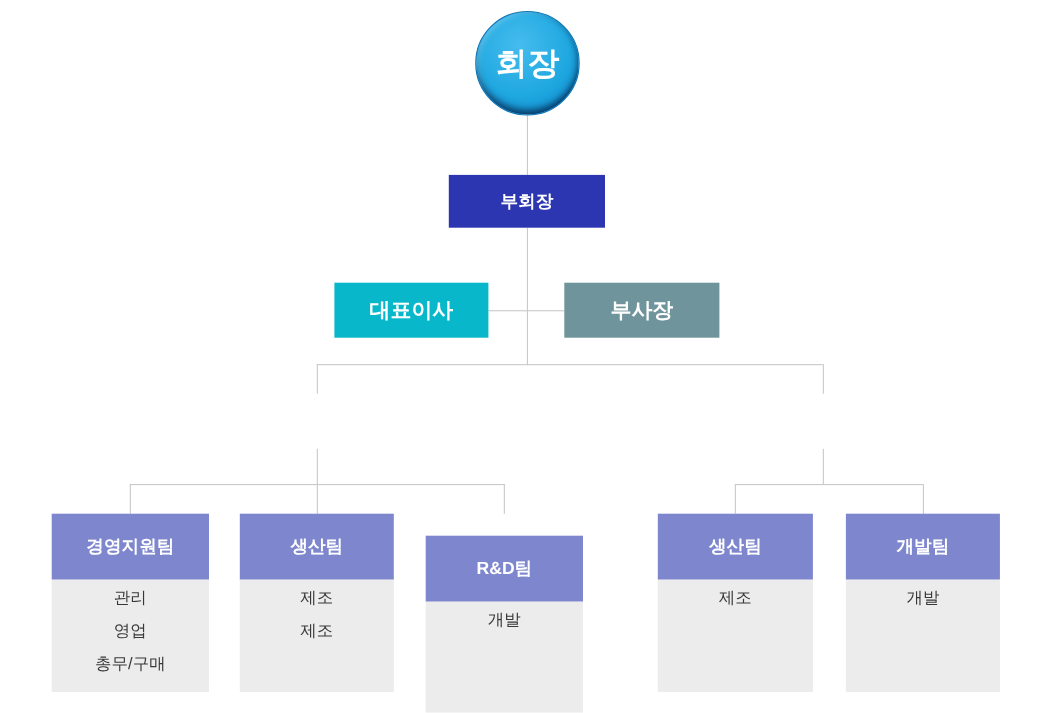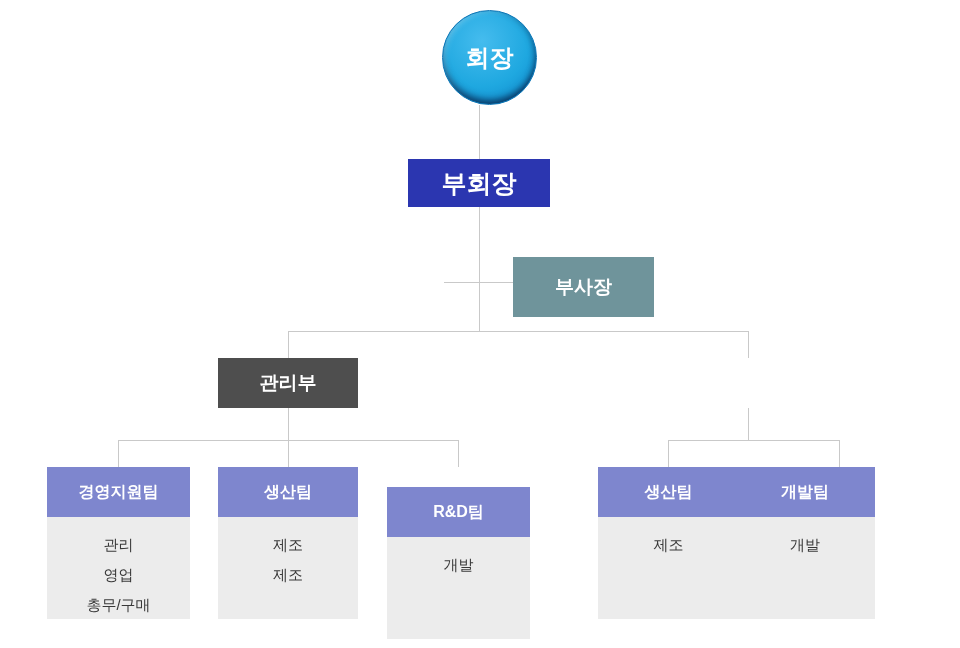--- a/index.html
+++ b/index.html
@@ -7,41 +7,41 @@
     --ceo:#08b7c9; --vp:#6f949b; --dept:#4e4e4e; --team-header:#7e86ce;
     --team-body:#ececec; --connector:#c9c9c9; --item-text:#383838;
   }
   html,body{margin:0;padding:0;background:#fff;}
   body{font-family:"Liberation Sans","DejaVu Sans",sans-serif;}
   .canvas{position:relative;width:960px;height:648px;background:#ffffff;overflow:hidden;}
 
   .node{position:absolute;display:flex;align-items:center;justify-content:center;
         color:#ffffff;font-weight:bold;box-sizing:border-box;}
 
-  .chairman{left:442px;top:10px;width:95px;height:95px;border-radius:50%;
-            font-size:24px;
+  .chairman{left:432px;top:10px;width:95px;height:95px;border-radius:50%;
+            font-size:29px;
             background:radial-gradient(circle at 42% 32%, #45bcee 0%, var(--chairman-fill) 55%, #128fd0 85%);
             box-shadow:inset 0 -6px 7px -2px rgba(7,44,86,.85), inset -4px 0 6px -3px rgba(7,44,86,.45),
                        inset 4px 2px 6px -3px rgba(255,255,255,.35);
             border:1px solid #0d74b4;}
 
-  .vice-chairman{left:408px;top:159px;width:142px;height:48px;background:var(--vice-chairman);font-size:25px;}
+  .vice-chairman{left:408px;top:159px;width:142px;height:48px;background:var(--vice-chairman);font-size:16px;}
   .ceo{left:304px;top:257px;width:140px;height:50px;background:var(--ceo);font-size:19px;}
-  .vp{left:513px;top:257px;width:141px;height:60px;background:var(--vp);font-size:19px;}
+  .vp{left:513px;top:257px;width:141px;height:50px;background:var(--vp);font-size:19px;}
   .dept{width:140px;height:50px;background:var(--dept);font-size:19px;}
   .dept1{left:218px;top:358px;} .dept2{left:678px;top:358px;}
 
   .team{position:absolute;top:467px;}
-  .team .hdr{height:50px;display:flex;align-items:center;justify-content:center;
+  .team .hdr{height:60px;display:flex;align-items:center;justify-content:center;
              background:var(--team-header);color:#fff;font-weight:bold;font-size:16px;}
-  .team .bd{height:102px;background:var(--team-body);padding-top:13px;box-sizing:border-box;}
+  .team .bd{height:102px;background:var(--team-body);padding-top:2px;box-sizing:border-box;}
   .team .bd .item{height:30px;line-height:30px;text-align:center;
                   color:var(--item-text);font-size:15px;}
   .t1{left:47px;width:143px;} .t2{left:218px;width:140px;} .t3{left:387px;width:143px;margin-top:20px;}
-  .t4{left:598px;width:141px;} .t5{left:735px;width:140px;}
+  .t4{left:598px;width:141px;} .t5{left:769px;width:140px;}
 
   .line{position:absolute;background:var(--connector);}
   .v{width:1px;} .h{height:1px;}
   .l-c-vc   {left:479px;top:105px;height:54px;}
   .l-vc-row {left:479px;top:207px;height:125px;}
   .l-ceo-vp {left:444px;top:282px;width:69px;}
   .l-main-h {left:288px;top:331px;width:460px;}
   .l-d1-up  {left:288px;top:331px;height:27px;}
   .l-d2-up  {left:748px;top:331px;height:27px;}
   .l-d1-dn  {left:288px;top:408px;height:59px;}
@@ -70,24 +70,24 @@
   <div class="line v l-t3"></div>
   <div class="line v l-d2-dn"></div>
   <div class="line h l-right-h"></div>
   <div class="line v l-t4"></div>
   <div class="line v l-t5"></div>
 
   <div class="node chairman">회장</div>
 
   <div class="node vice-chairman">부회장</div>
 
+  <div class="node ceo">대표이사</div>
 
   <div class="node vp">부사장</div>
 
-  <div class="node dept dept1">관리부</div>
 
 
   <div class="team t1">
     <div class="hdr">경영지원팀</div>
     <div class="bd">
         <div class="item">관리</div>
         <div class="item">영업</div>
         <div class="item">총무/구매</div>
       </div>
   </div>

